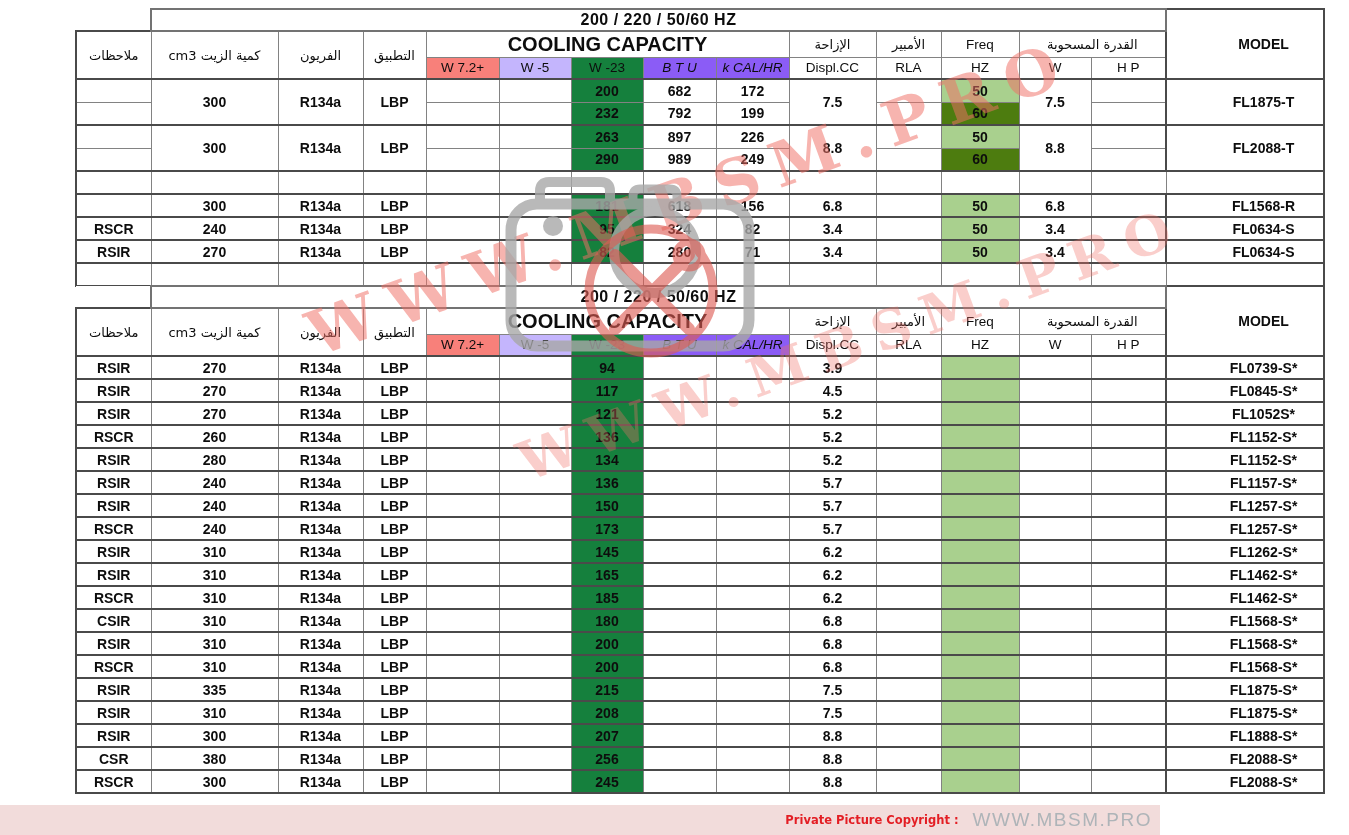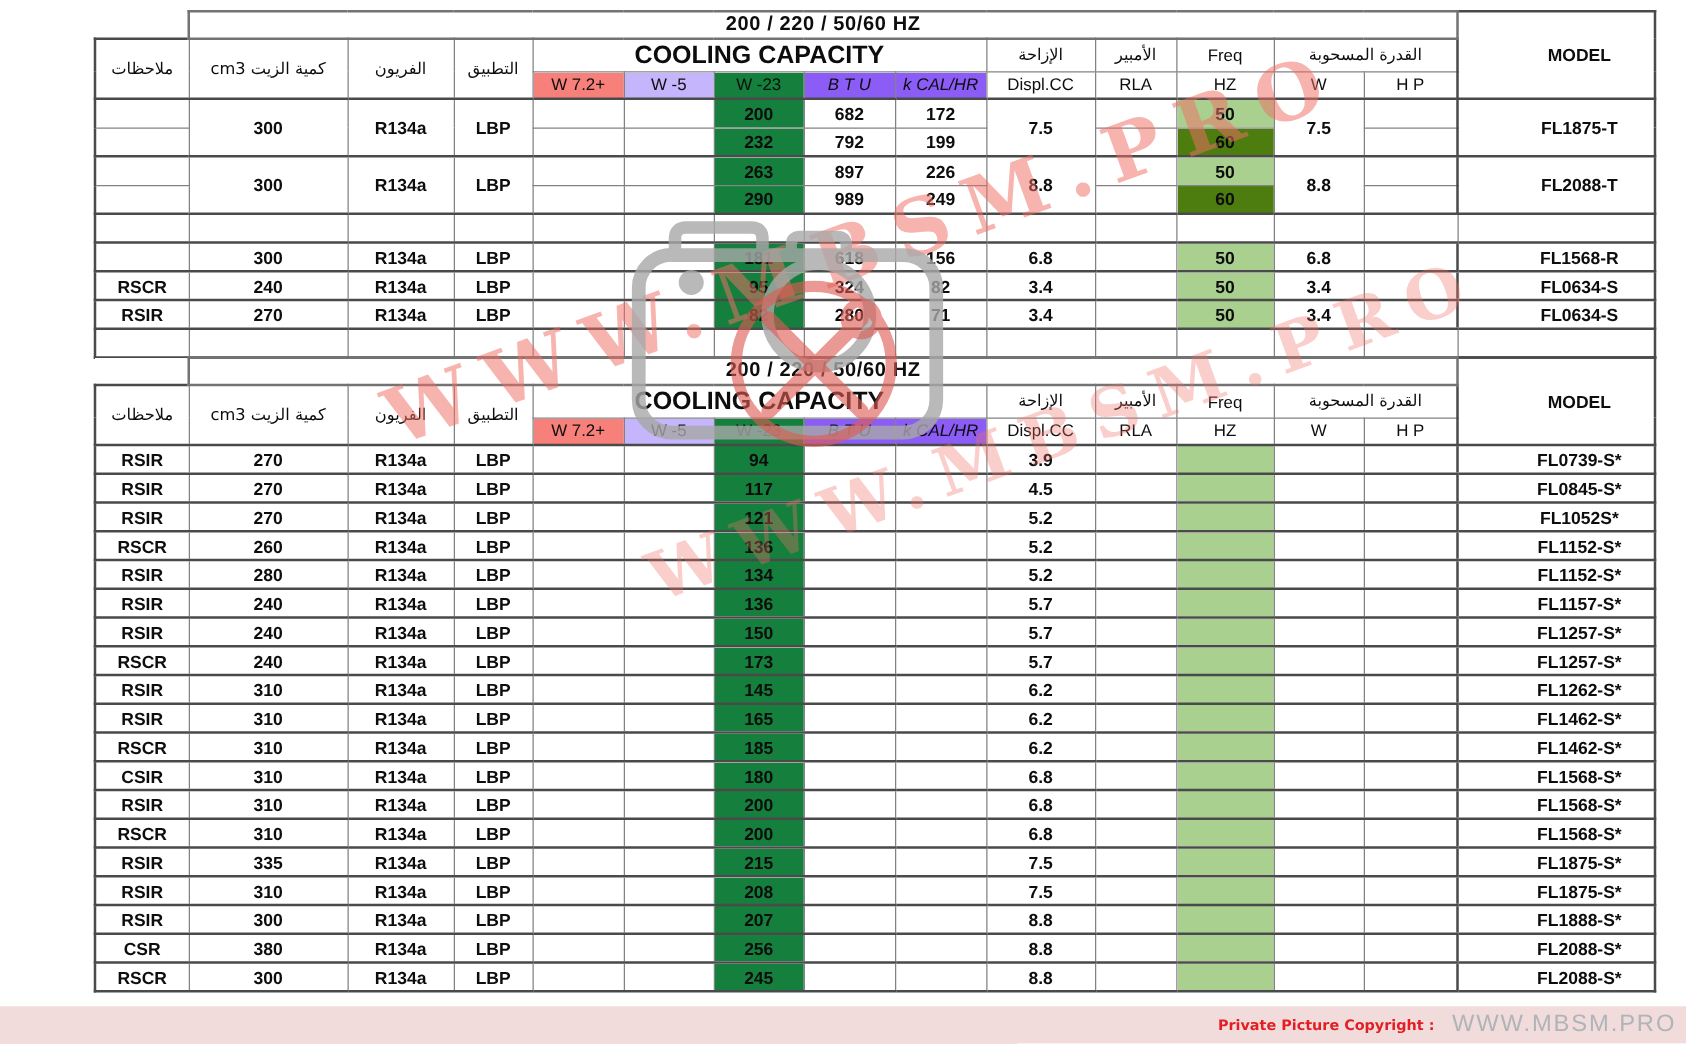--- a/index.html
+++ b/index.html
@@ -27,21 +27,21 @@
   .d-blue{background:#15803d;} .d-green{background:#A9D08E;} .d-yellow{background:#4d7c0f;}
   
   .wm{position:absolute;left:0;top:0;width:1349px;height:835px;pointer-events:none;z-index:5;}
   .wm-line{position:absolute;font-family:"DejaVu Serif",serif;font-weight:700;
            transform-origin:left center;transform:rotate(-20deg);white-space:nowrap;}
   .wm-line1{left:310px;top:300px;font-size:62px;letter-spacing:15px;color:rgba(240,112,102,0.52);}
   .wm-line2{left:520px;top:432px;font-size:54px;letter-spacing:13px;color:rgba(240,112,102,0.34);}
   .wm-camera{position:absolute;left:485px;top:168px;opacity:.8;}
   .wm-logo{position:absolute;left:575px;top:215px;opacity:.62;}
   
-  .footer{position:absolute;left:0;top:805px;width:1349px;height:30px;background:#F2DCDB;
+  .footer{position:absolute;left:0;top:805px;width:1160px;height:30px;background:#F2DCDB;
           display:flex;align-items:center;justify-content:flex-end;padding-right:8px;box-sizing:border-box;z-index:6;}
   .f-red{color:#E31E24;font-size:11.5px;font-weight:700;font-family:"DejaVu Sans",sans-serif;}
   .f-site{color:#AEB4B8;font-size:19px;font-weight:400;letter-spacing:1.5px;margin-left:14px;}
 </style>
 </head>
 <body>
 
 <div class="page">
 
   <table id="t1">

